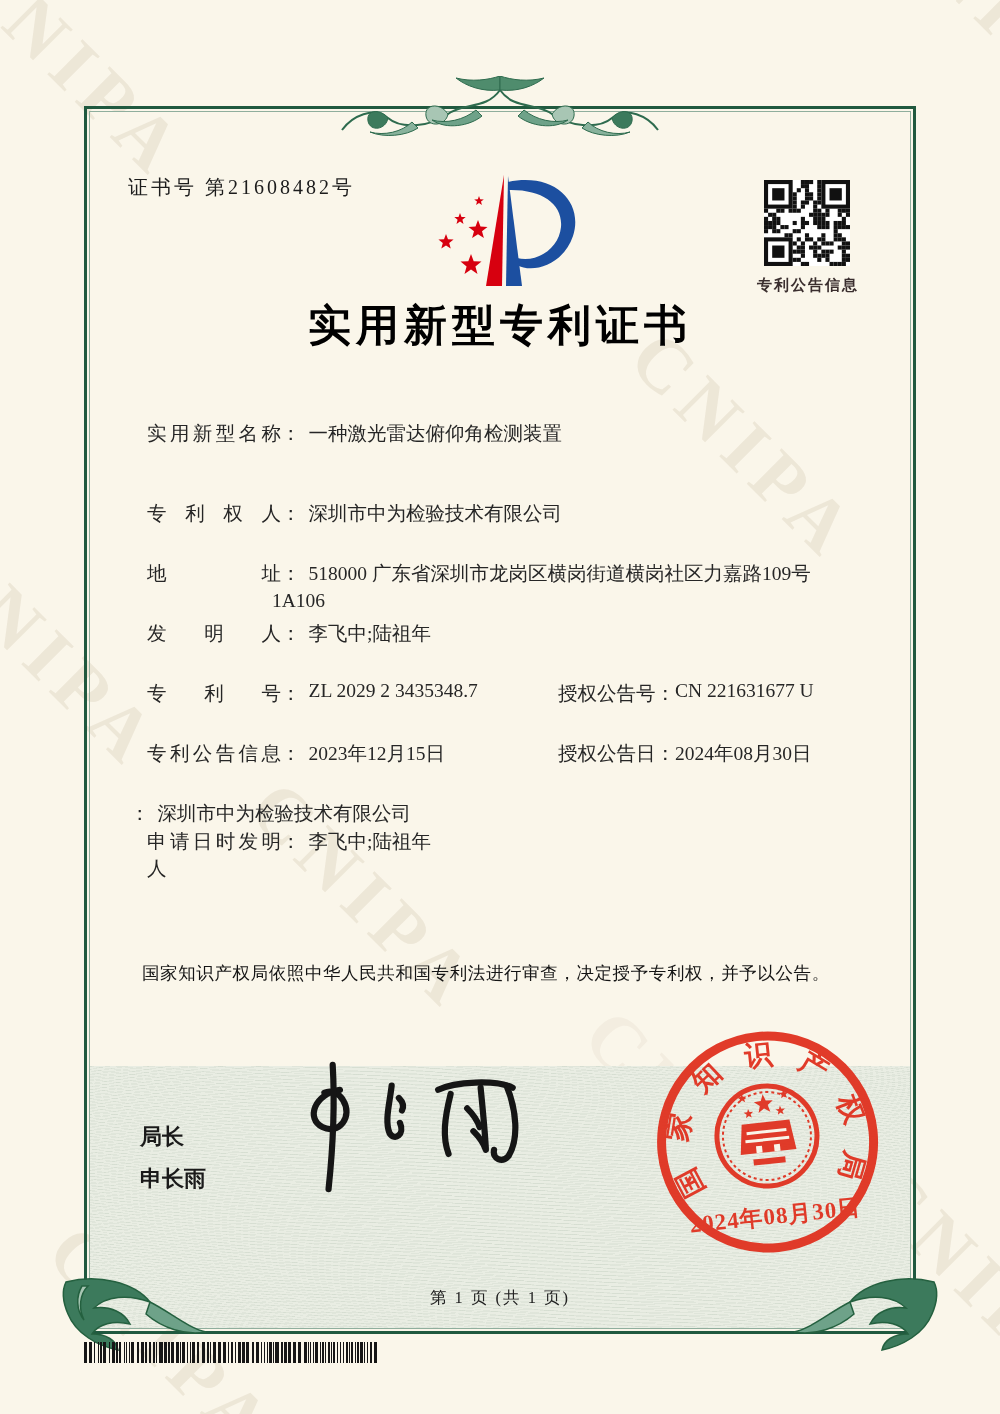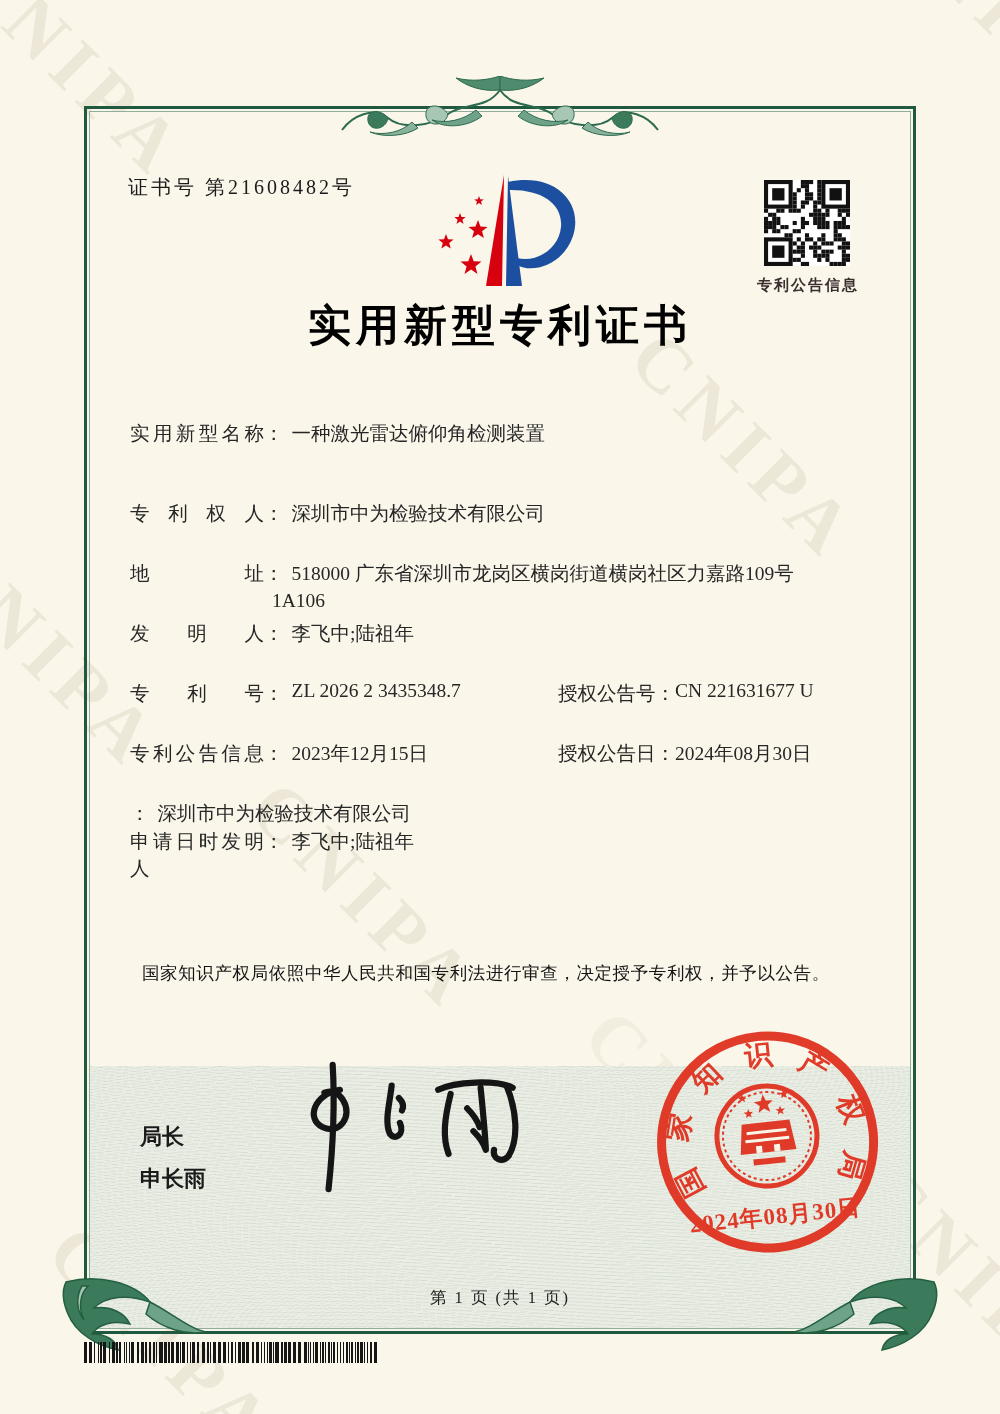--- a/index.html
+++ b/index.html
@@ -28,21 +28,21 @@
   .logo { position:absolute; left:424px; top:168px; width:166px; height:136px; z-index:4; }
   .qr { position:absolute; left:764px; top:180px; width:86px; height:86px; z-index:4; }
   .qr-label { position:absolute; left:730px; top:276px; width:156px; text-align:center;
               font-size:15px; letter-spacing:2px; color:#3a2e2e; font-weight:700; z-index:4; }
   .title { position:absolute; left:0; top:297px; width:1000px; text-align:center;
            font-size:43px; font-weight:700; letter-spacing:5px; color:#000; z-index:4; }
 
   
   .row { position:absolute; left:130px; display:flex; align-items:flex-start;
          font-size:19.5px; color:#262626; z-index:4; }
-  .row .lbl  { display:inline-block; width:134px; text-align:justify; text-align-last:justify; }
+  .row .lbl  { display:inline-block; width:134px; text-align:justify; text-align-last:justify;margin-left:17px; }
   .row .colon { margin:0 8px 0 0; }
   .row .val { white-space:nowrap; }
   .subcol { position:absolute; left:558px; display:flex; font-size:19.5px; color:#262626; z-index:4; }
   .addr2 { position:absolute; left:272px; top:590px; font-size:19.5px; color:#262626; z-index:4; }
 
   
   .legal { position:absolute; left:104px; top:956px; width:800px; font-size:17.5px;
            line-height:34px; letter-spacing:0.6px; color:#141414; z-index:4; }
   .legal .l1 { text-indent:38px; white-space:nowrap; }
   .legal .l2 { white-space:nowrap; }
@@ -316,21 +316,21 @@
 
   <div class="row" style="top:620px">
     <span class="lbl">发明人</span>
       <span class="colon">：</span>
       <span class="val">李飞中;陆祖年</span>
   </div>
 
   <div class="row" style="top:680px">
     <span class="lbl">专利号</span>
       <span class="colon">：</span>
-      <span class="val">ZL 2026 2 3435348.7</span>
+      <span class="val">ZL 2029 2 3435348.7</span>
   </div>
   <div class="subcol" style="top:680px">
     <span class="lbl2">授权公告号</span>
       <span class="colon">：</span>
       <span class="val">CN 221631677 U</span>
   </div>
 
   <div class="row" style="top:740px">
     <span class="lbl">专利公告信息</span>
       <span class="colon">：</span>

